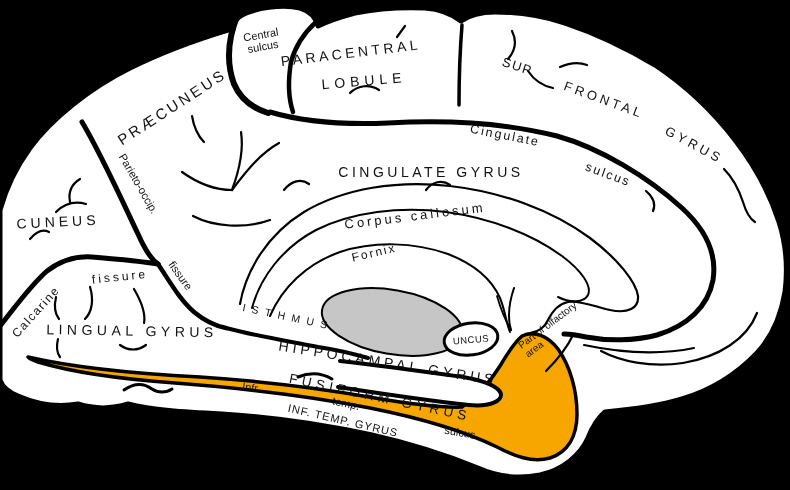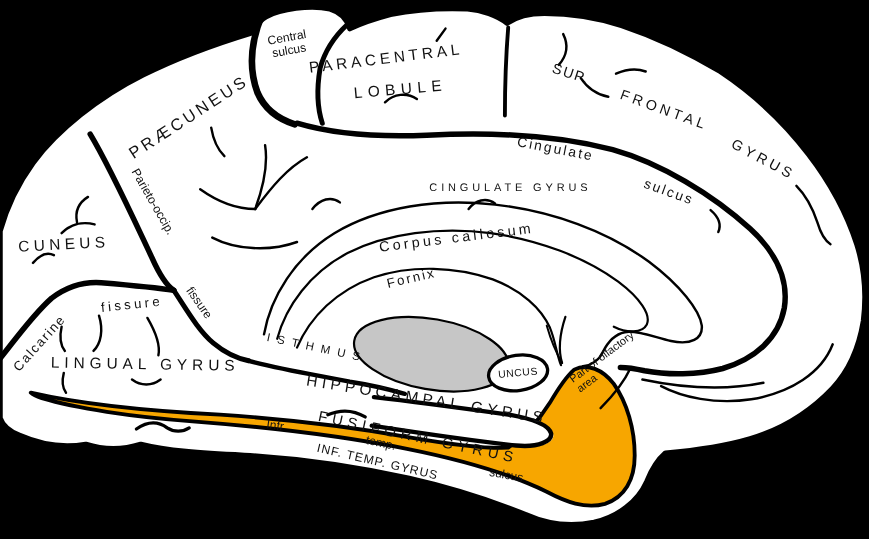--- a/index.html
+++ b/index.html
@@ -162,21 +162,21 @@
   <div class="lbl" style="left:388px;top:363px;font-size:14px;letter-spacing:4px;transform:translate(-50%,-50%) rotate(9deg);">HIPPOCAMPAL GYRUS</div>
 
   <div class="lbl" style="left:380px;top:398px;font-size:13.5px;letter-spacing:4.5px;transform:translate(-50%,-50%) rotate(12deg);">FUSIFORM GYRUS</div>
 
   <div class="lbl" style="left:250px;top:388px;font-size:11px;transform:translate(-50%,-50%) rotate(8deg);">Infr</div>
   <div class="lbl" style="left:346px;top:404px;font-size:11px;transform:translate(-50%,-50%) rotate(12deg);">temp.</div>
   <div class="lbl" style="left:460px;top:433px;font-size:11px;transform:translate(-50%,-50%) rotate(10deg);">sulcus</div>
 
   <div class="lbl" style="left:343px;top:421px;font-size:11px;letter-spacing:1px;transform:translate(-50%,-50%) rotate(13deg);">INF. TEMP. GYRUS</div>
 
-  <div class="lbl" style="left:464px;top:172px;font-size:10px;letter-spacing:3.5px;transform:translate(-50%,-50%) rotate(0deg);">CINGULATE GYRUS</div>
+  <div class="lbl" style="left:431px;top:172px;font-size:14px;letter-spacing:3.5px;transform:translate(-50%,-50%) rotate(0deg);">CINGULATE GYRUS</div>
 
   <div class="lbl" style="left:505px;top:136px;font-size:12.5px;letter-spacing:2px;transform:translate(-50%,-50%) rotate(11deg);">Cingulate</div>
   <div class="lbl" style="left:608px;top:175px;font-size:12.5px;letter-spacing:2px;transform:translate(-50%,-50%) rotate(20deg);">sulcus</div>
 
   <div class="lbl" style="left:519px;top:67px;font-size:13px;letter-spacing:1.5px;transform:translate(-50%,-50%) rotate(18deg);">SUP.</div>
   <div class="lbl" style="left:604px;top:100px;font-size:13px;letter-spacing:3.5px;transform:translate(-50%,-50%) rotate(20deg);">FRONTAL</div>
   <div class="lbl" style="left:694px;top:145px;font-size:13px;letter-spacing:3.5px;transform:translate(-50%,-50%) rotate(28deg);">GYRUS</div>
 
   <div class="lbl" style="left:415px;top:216px;font-size:13px;letter-spacing:3px;transform:translate(-50%,-50%) rotate(-7deg);">Corpus callosum</div>
 

